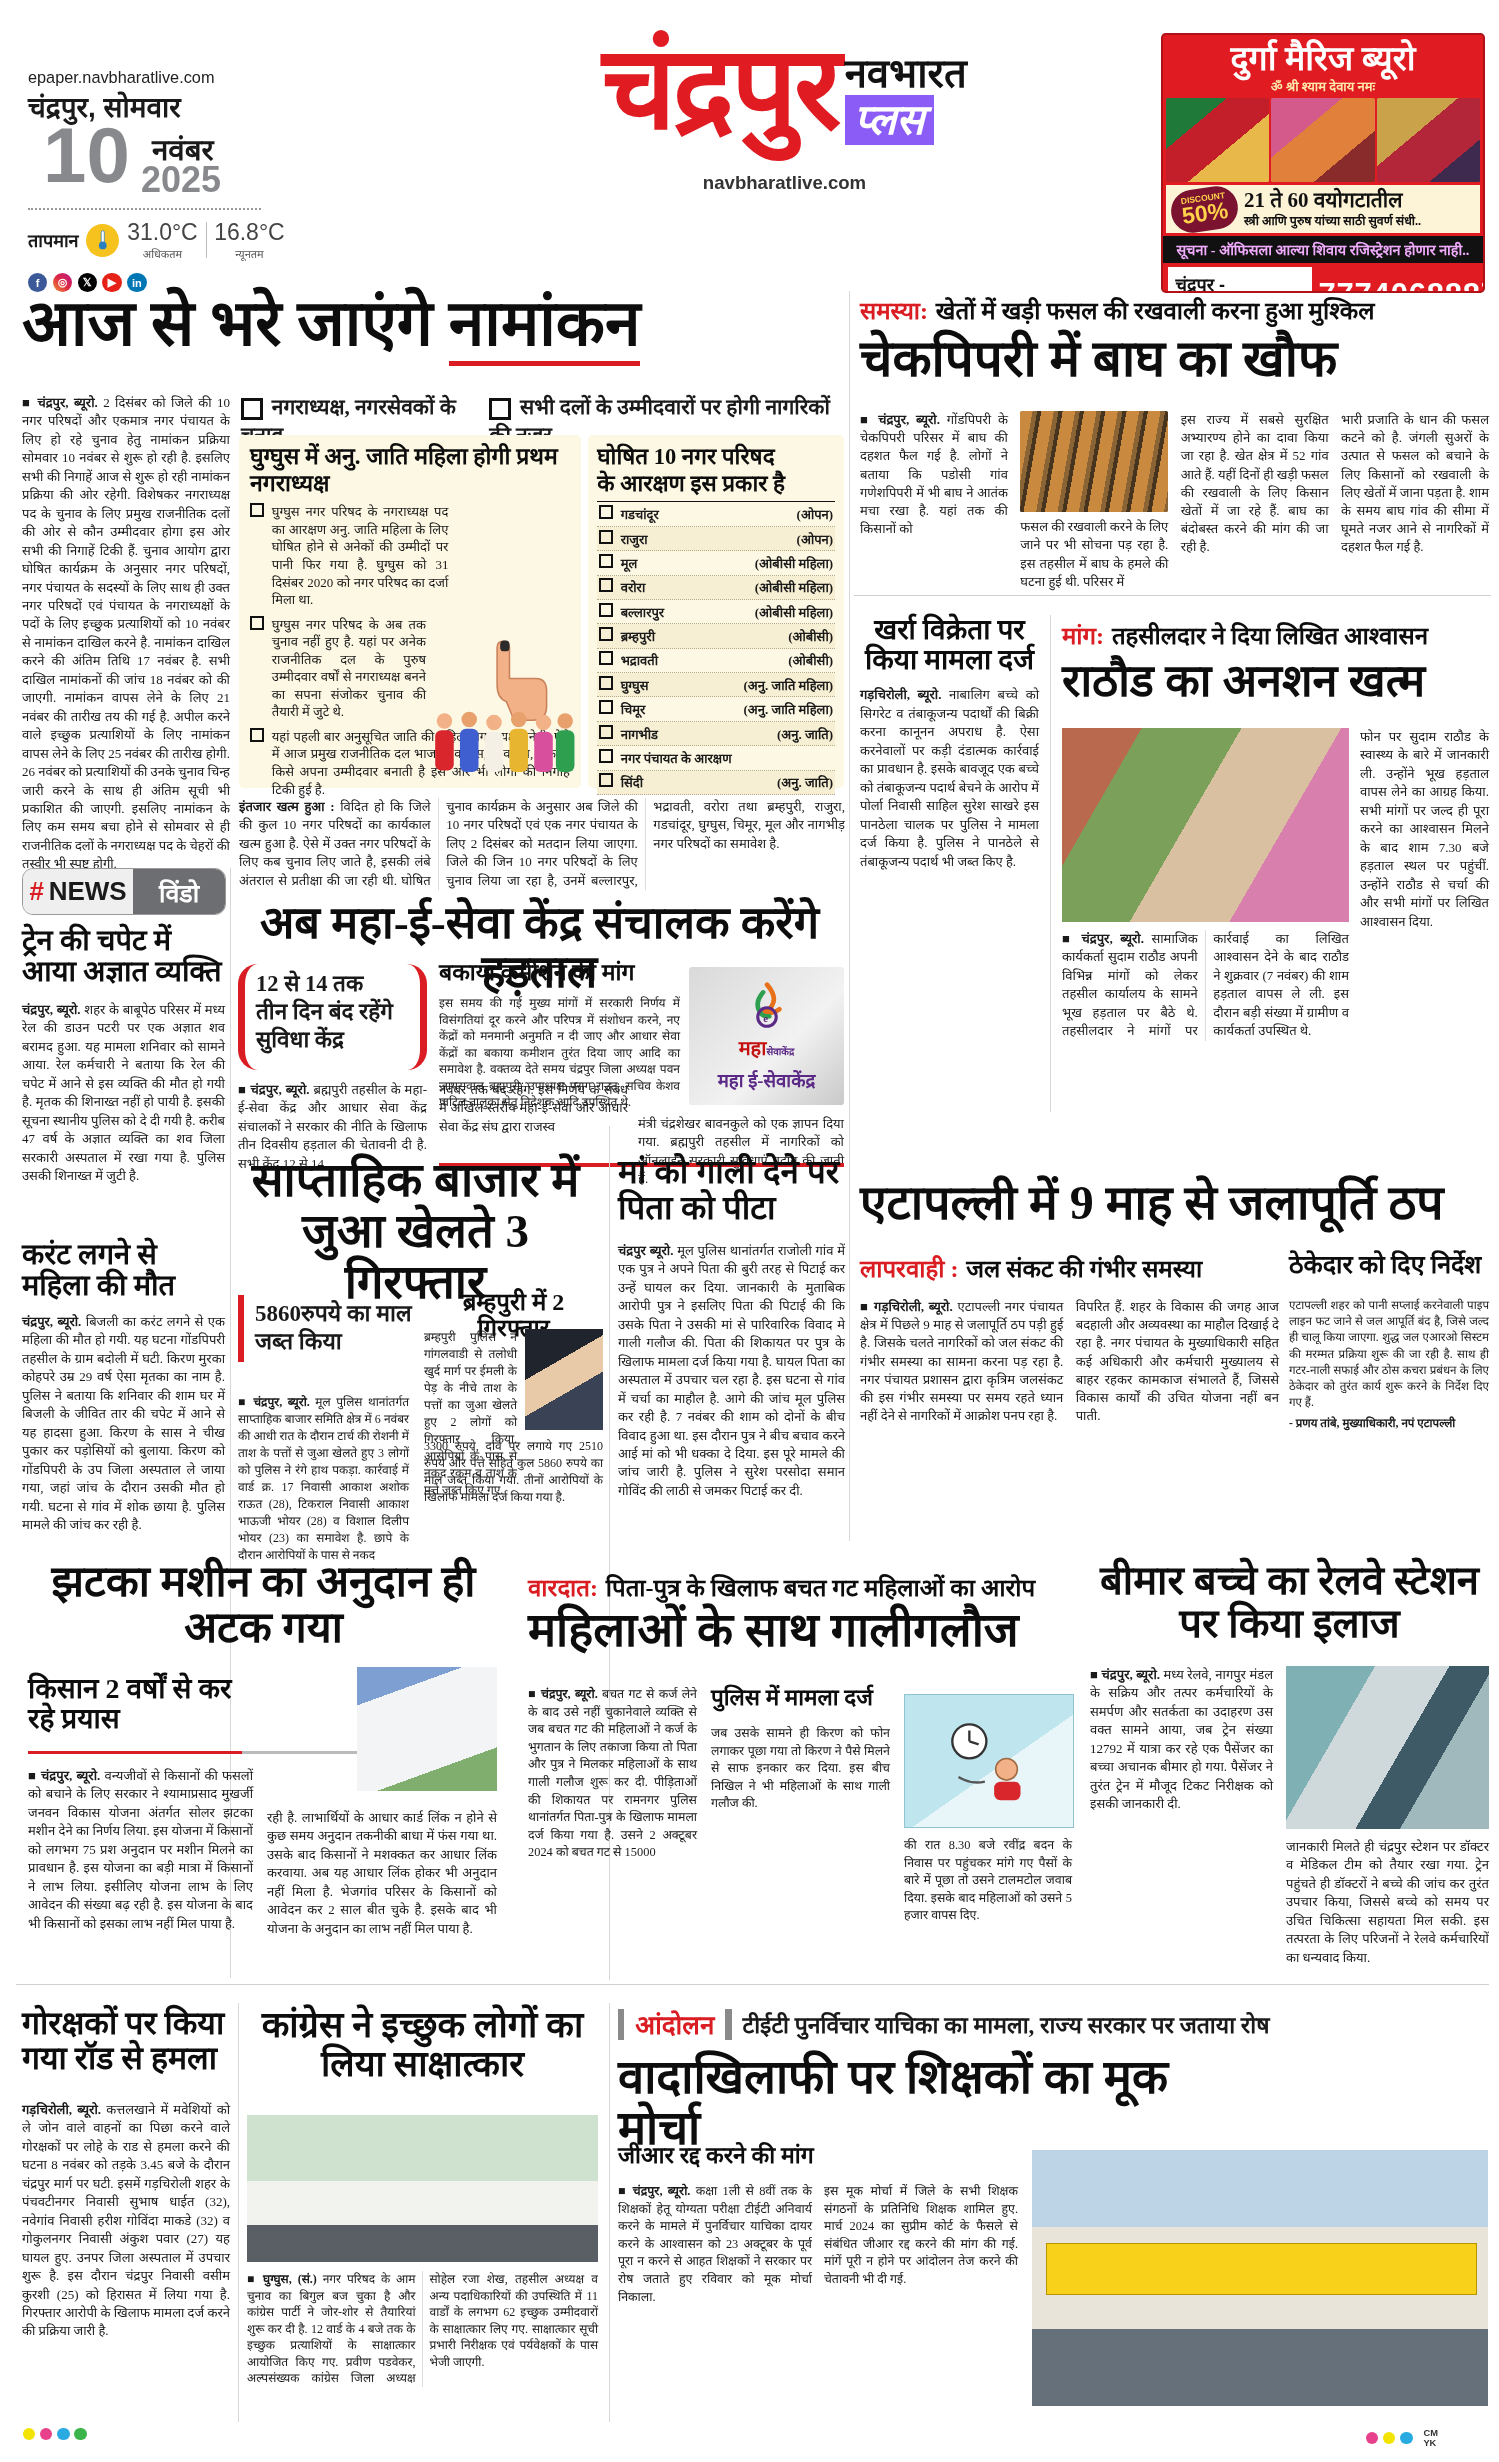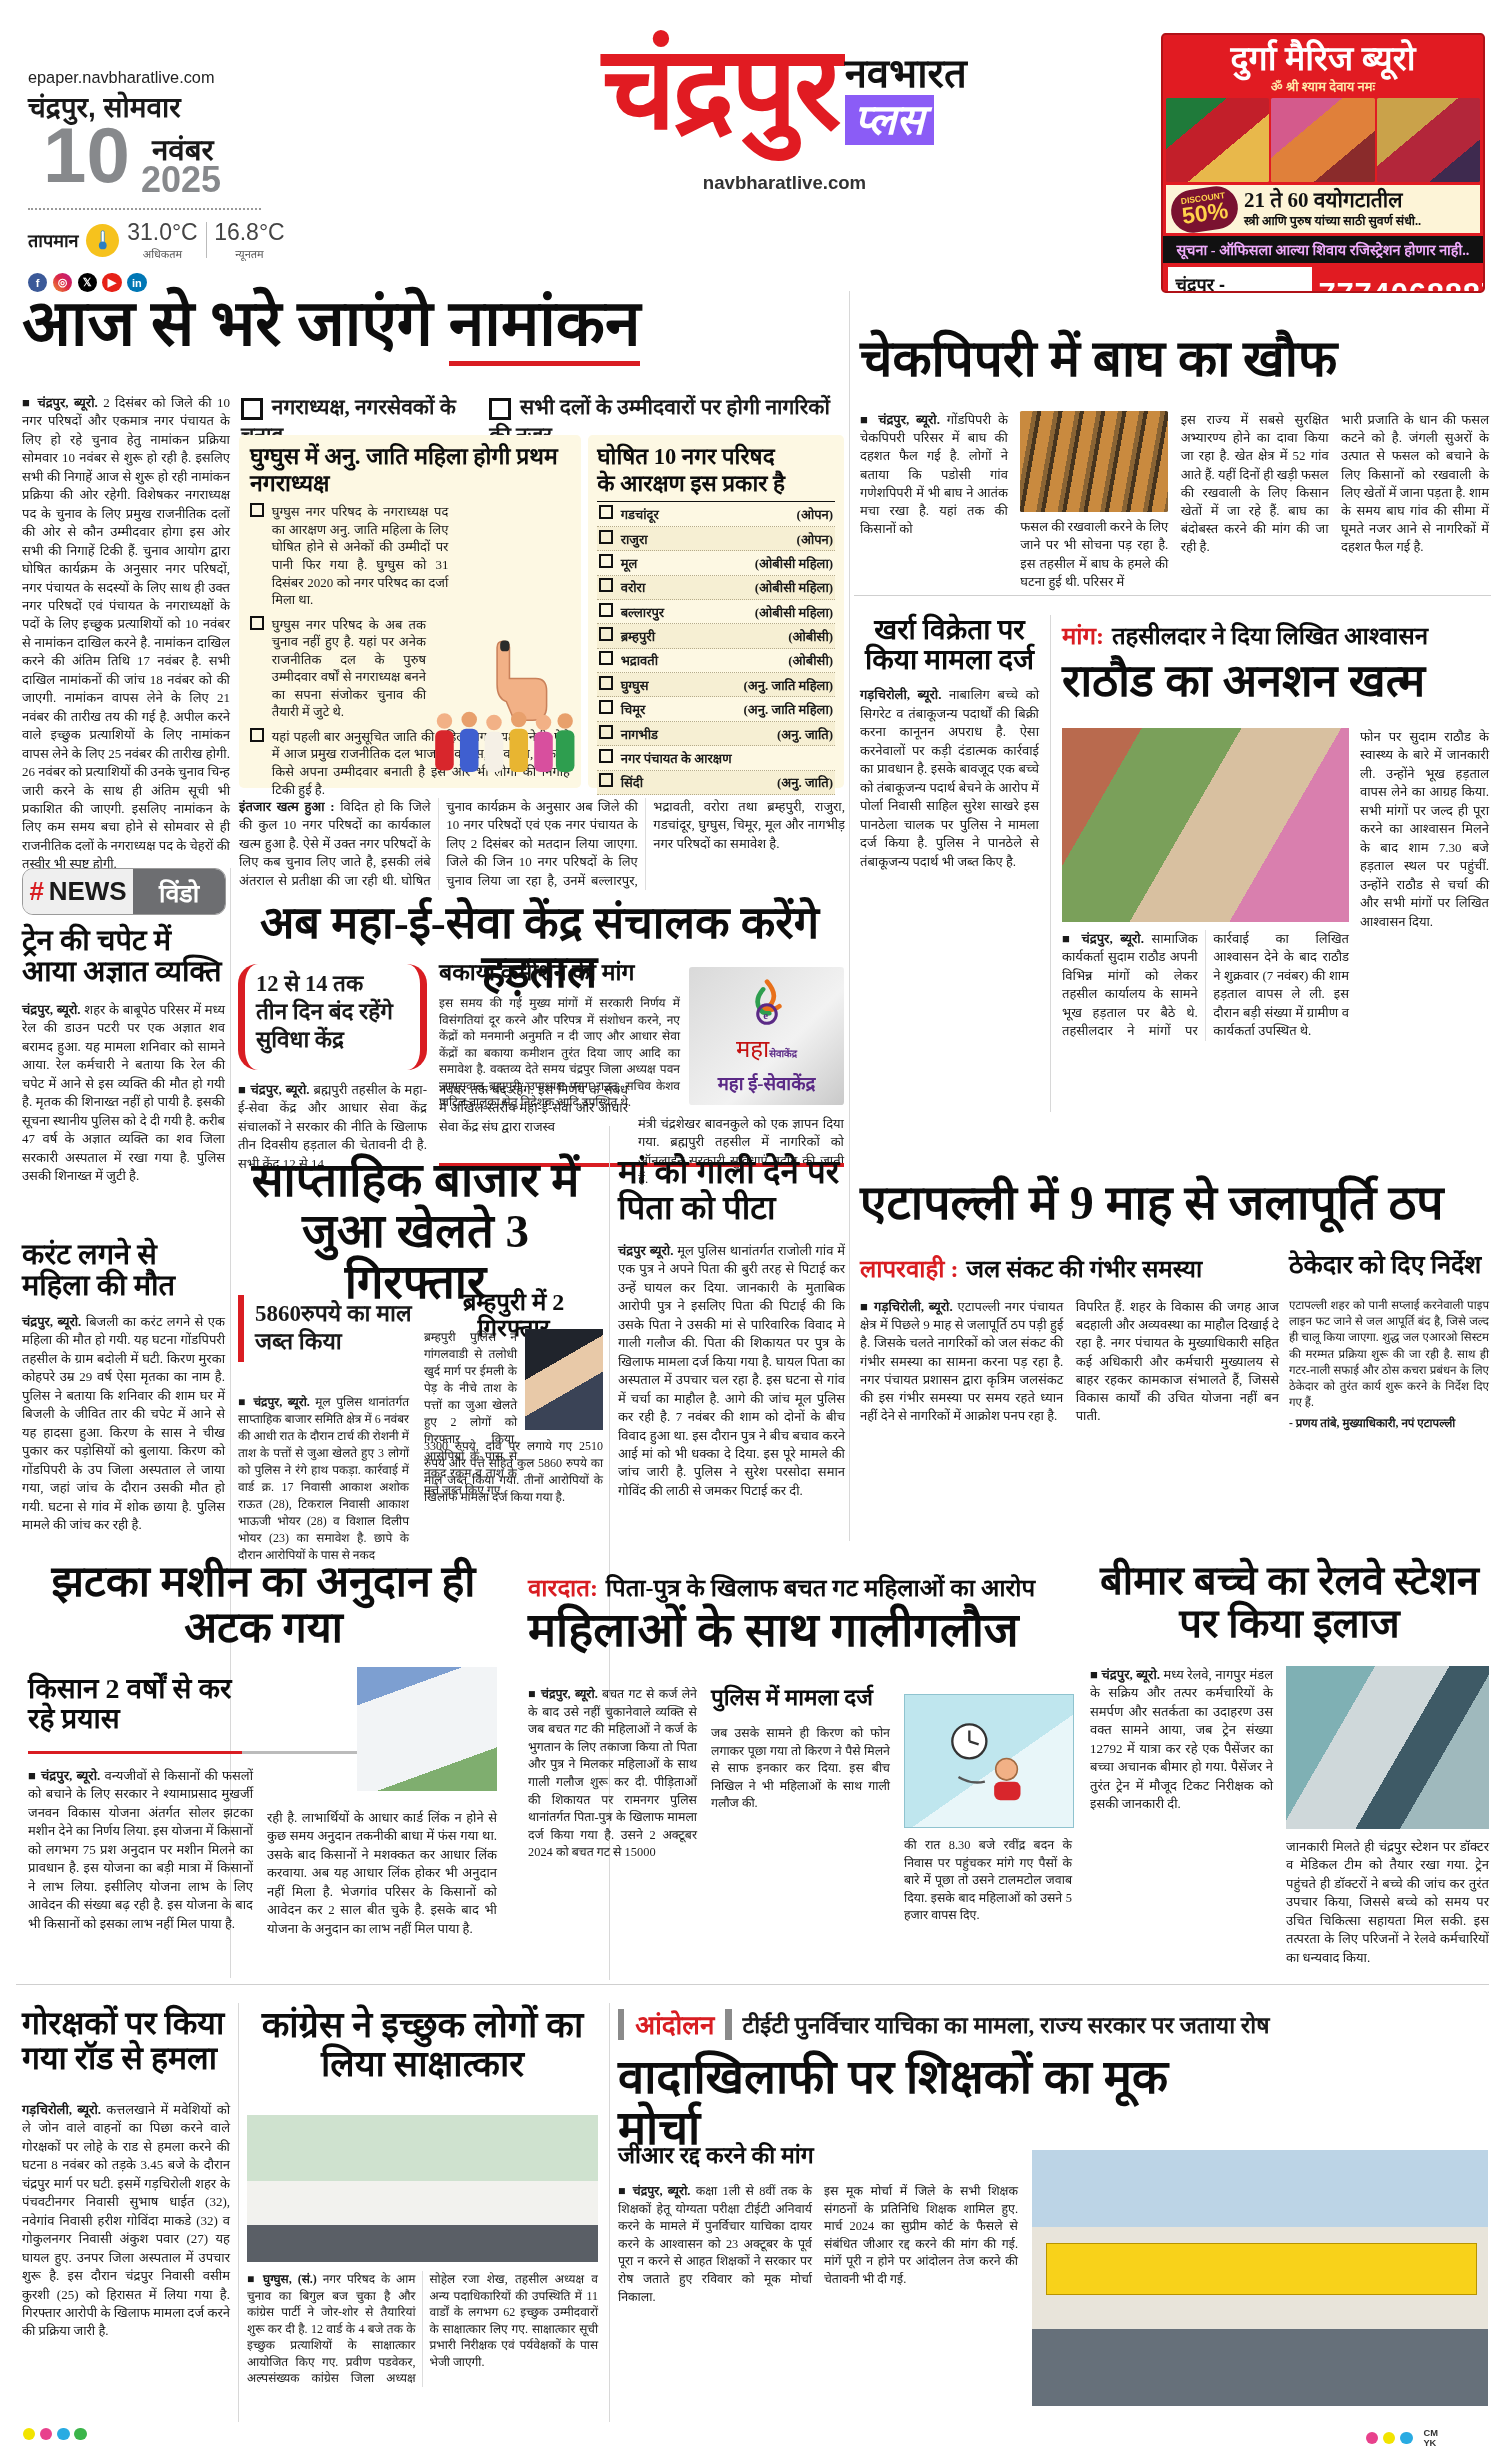--- a/index.html
+++ b/index.html
@@ -358,20 +358,23 @@
         <span>(अनु. जाति)</span>
       </div>
   </div>
 
   <div class="abs body-txt cols3" id="lead-tail">
     <span class="byline">इंतजार खत्म हुआ :</span> <span>विदित हो कि जिले की कुल 10 नगर परिषदों का कार्यकाल खत्म हुआ है. ऐसे में उक्त नगर परिषदों के लिए कब चुनाव लिए जाते है, इसकी लंबे अंतराल से प्रतीक्षा की जा रही थी. घोषित चुनाव कार्यक्रम के अनुसार अब जिले की 10 नगर परिषदों एवं एक नगर पंचायत के लिए 2 दिसंबर को मतदान लिया जाएगा. जिले की जिन 10 नगर परिषदों के लिए चुनाव लिया जा रहा है, उनमें बल्लारपुर, भद्रावती, वरोरा तथा ब्रम्हपुरी, राजुरा, गडचांदूर, घुग्घुस, चिमूर, मूल और नागभीड़ नगर परिषदों का समावेश है.</span>
   </div>
 
   <div class="vline" style="left:849px;top:291px;height:1250px;"></div>
 
+  <div class="abs kicker" id="tiger-kick">
+    <span class="red">समस्या:</span><span>खेतों में खड़ी फसल की रखवाली करना हुआ मुश्किल</span>
+  </div>
   <div class="abs hl" id="tiger-hl">चेकपिपरी में बाघ का खौफ</div>
   <div class="abs" id="tiger-body">
     <div class="tcol"><span class="byline">■ <span>चंद्रपुर, ब्यूरो.</span></span> <span>गोंडपिपरी के चेकपिपरी परिसर में बाघ की दहशत फैल गई है. लोगों ने बताया कि पडोसी गांव गणेशपिपरी में भी बाघ ने आतंक मचा रखा है. यहां तक की किसानों को</span></div>
     <div class="tcol">
       <div style="width:100%;height:101px;border-radius:1.6px;background:repeating-linear-gradient(100deg,#c98a3f 0 12.4px,#8a6434 12.4px 17px,#46341e 17px 21px);"></div>
       <div style="margin-top:6.2px;">फसल की रखवाली करने के लिए जाने पर भी सोचना पड़ रहा है. इस तहसील में बाघ के हमले की घटना हुई थी. परिसर में</div>
     </div>
     <div class="tcol">इस राज्य में सबसे सुरक्षित अभ्यारण्य होने का दावा किया जा रहा है. खेत क्षेत्र में 52 गांव आते हैं. यहीं दिनों ही खड़ी फसल की रखवाली के लिए किसान खेतों में जा रहे हैं. बाघ का बंदोबस्त करने की मांग की जा रही है.</div>
     <div class="tcol">भारी प्रजाति के धान की फसल कटने को है. जंगली सुअरों के उत्पात से फसल को बचाने के लिए किसानों को रखवाली के लिए खेतों में जाना पड़ता है. शाम के समय बाघ गांव की सीमा में घूमते नजर आने से नागरिकों में दहशत फैल गई है.</div>
   </div>
@@ -402,21 +405,21 @@
   </div>
   <div class="abs hl" id="maha-sub">बकाया कमीशन की मांग</div>
   <div class="abs" id="maha-body2">इस समय की गई मुख्य मांगों में सरकारी निर्णय में विसंगतियां दूर करने और परिपत्र में संशोधन करने, नए केंद्रों को मनमानी अनुमति न दी जाए और आधार सेवा केंद्रों का बकाया कमीशन तुरंत दिया जाए आदि का समावेश है. वक्तव्य देते समय चंद्रपुर जिला अध्यक्ष पवन जायसवाल ब्रह्मपुरी, उपाध्यक्ष पराग राउत, सचिव केशव पाटिल तालुका सेतु निदेशक आदि उपस्थित थे.</div>
   <div class="abs" id="maha-logo">
     <svg width="54" height="54" viewBox="0 0 70 70">
       <path d="M35 6 q14 16 6 28 q-4 7 -12 6 q12 6 22 -2" fill="none" stroke="#e8701a" stroke-width="6" stroke-linecap="round"></path>
       <path d="M30 16 q-12 14 -4 26 q4 6 12 5" fill="none" stroke="#2e9e4f" stroke-width="6" stroke-linecap="round"></path>
       <circle cx="35" cy="48" r="12" fill="none" stroke="#5b2a86" stroke-width="4"></circle>
       <text x="30" y="54" font-size="14" fill="#5b2a86" font-weight="bold">e</text>
     </svg>
-    <div><span style="color:#c41212;font-weight:normal;font-size:24px;">महा</span><span style="color:#5b2a86;font-weight:bold;font-size:10px;">सेवाकेंद्र</span></div>
+    <div><span style="color:#c41212;font-weight:bold;font-size:20px;">महा</span><span style="color:#5b2a86;font-weight:bold;font-size:10px;">सेवाकेंद्र</span></div>
     <div class="cap">महा ई-सेवाकेंद्र</div>
   </div>
   <div class="abs body-txt" id="maha-body1">
     <span class="byline">■ <span>चंद्रपुर, ब्यूरो.</span></span> <span>ब्रह्मपुरी तहसील के महा-ई-सेवा केंद्र और आधार सेवा केंद्र संचालकों ने सरकार की नीति के खिलाफ तीन दिवसीय हड़ताल की चेतावनी दी है. सभी केंद्र 12 से 14</span>
   </div>
   <div class="abs body-txt" id="maha-tail1">नवंबर तक बंद रहेंगे. इस निर्णय के संबंध में अखिल स्तरीय महा-ई-सेवा और आधार सेवा केंद्र संघ द्वारा राजस्व</div>
   <div class="abs body-txt" id="maha-tail2">मंत्री चंद्रशेखर बावनकुले को एक ज्ञापन दिया गया. ब्रह्मपुरी तहसील में नागरिकों को ऑनलाइन सरकारी सुविधाएं प्रदान की जाती हैं.</div>
   <div class="abs" id="maha-redline"></div>
 
   <div class="abs" id="nw-badge">

